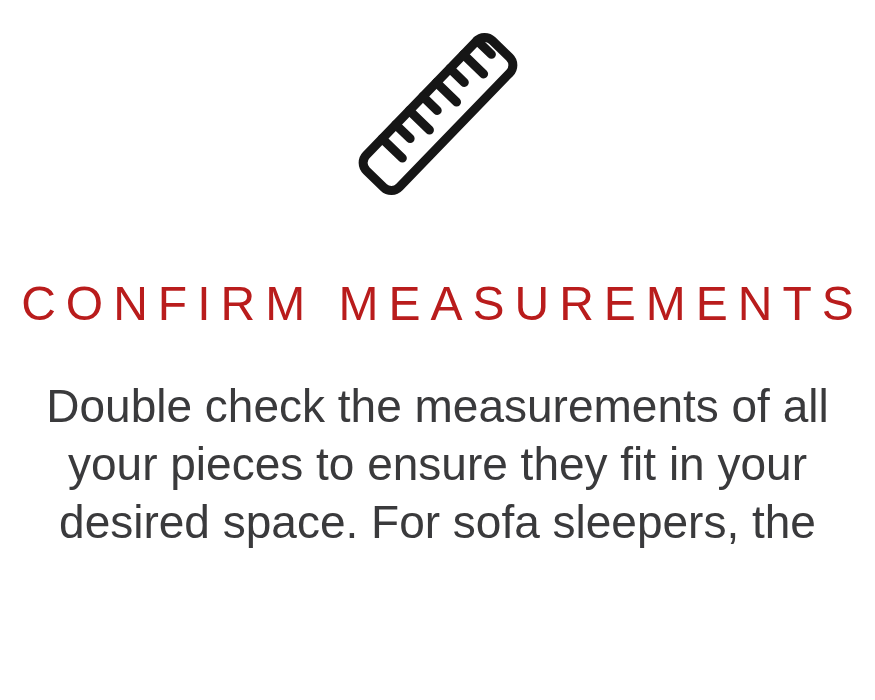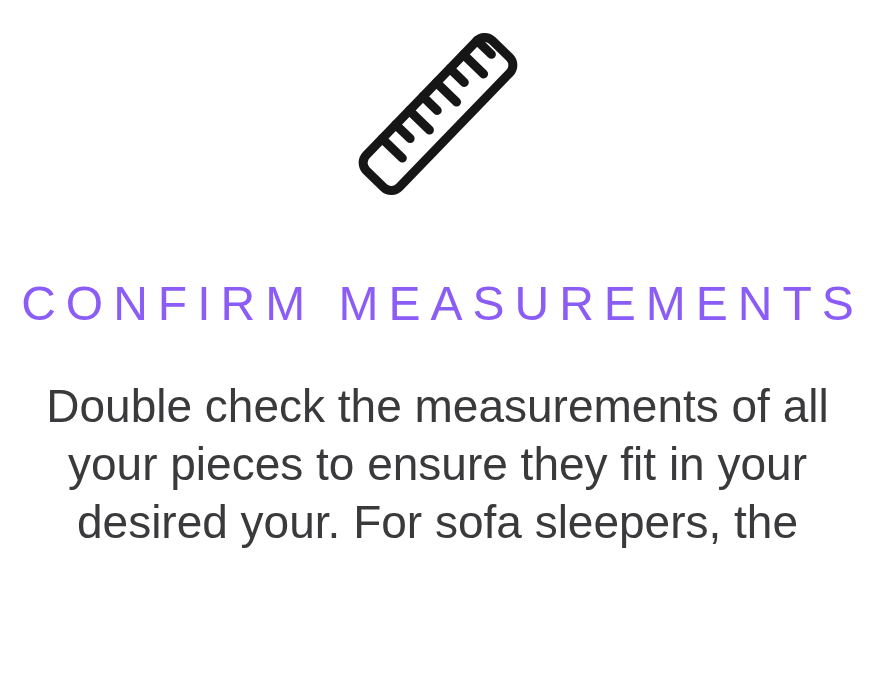--- a/index.html
+++ b/index.html
@@ -22,21 +22,21 @@
     height: 200px;
   }
   .heading {
     margin: 66px 0 0 0;
     text-align: center;
     font-size: 48px;
     font-weight: 400;
     line-height: 48px;
     letter-spacing: 10px;
     text-indent: 10px; 
-    color: #8b5cf6;
+    color: #b91c1c;
     white-space: nowrap;
   }
   .body-text {
     margin-top: 49px;
     text-align: center;
     font-size: 46px;
     font-weight: 400;
     color: #3a3a3c;
   }
   .body-line {
@@ -62,16 +62,16 @@
       <line x1="-37" y1="-23" x2="-37" y2="-3"></line>
       <line x1="-56.5" y1="-23" x2="-56.5" y2="5"></line>
     </g>
   </svg>
 
   <h1 class="heading">CONFIRM MEASUREMENTS</h1>
 
   <div class="body-text">
     <div class="body-line">Double check the measurements of all</div>
     <div class="body-line">your pieces to ensure they fit in your</div>
-    <div class="body-line">desired your. For sofa sleepers, the</div>
+    <div class="body-line">desired space. For sofa sleepers, the</div>
   </div>
 
 </div>
 
 </body></html>

